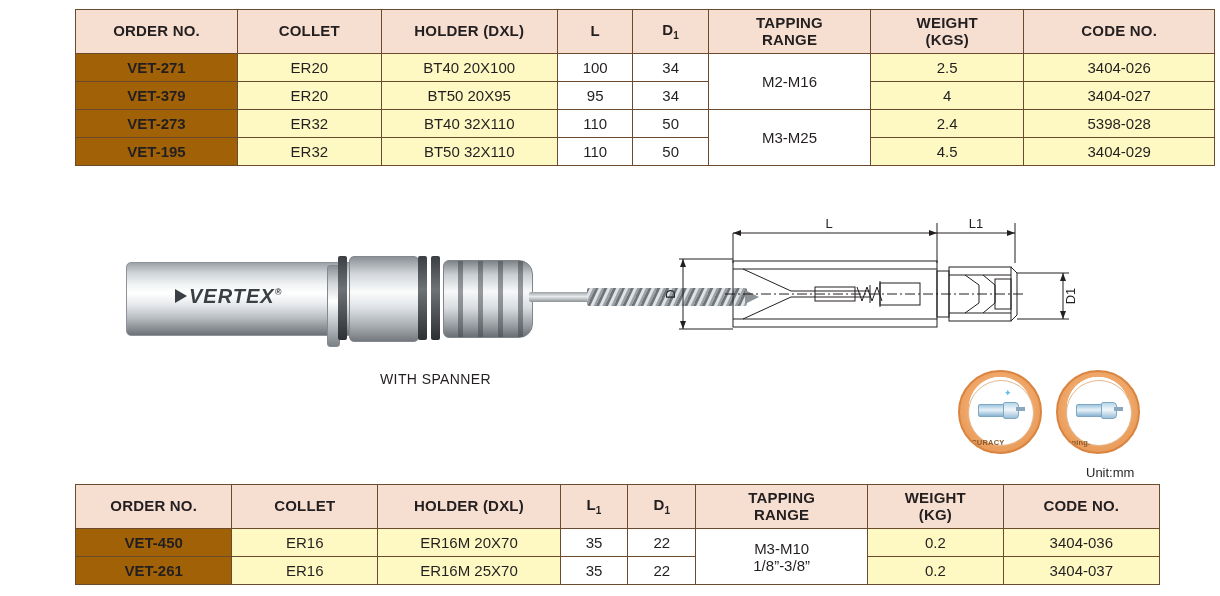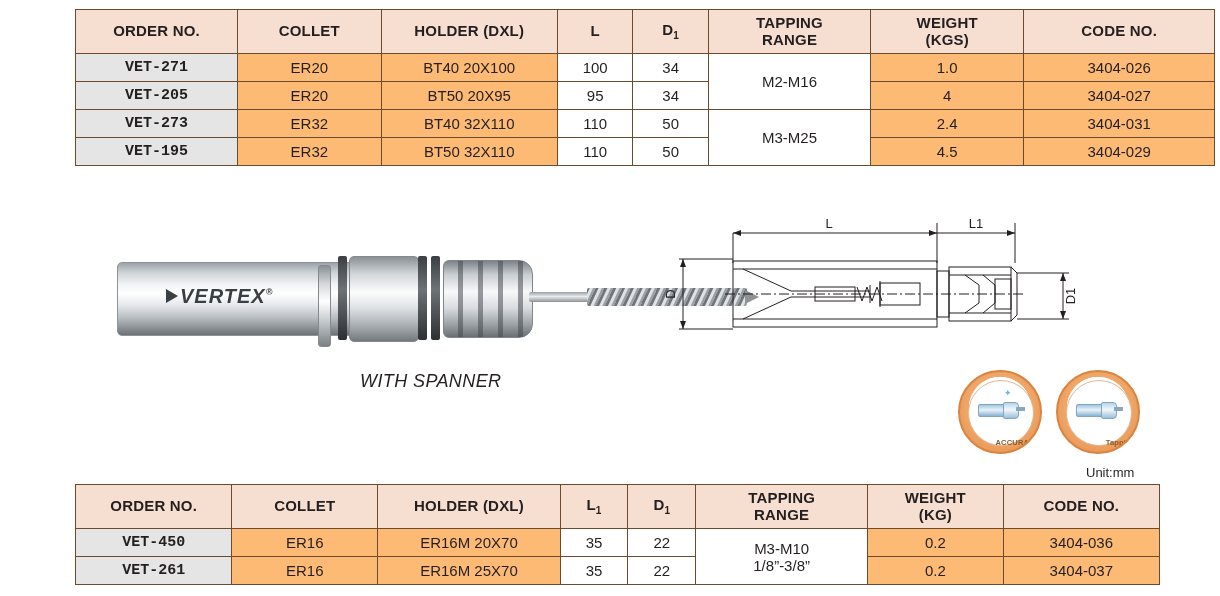--- a/index.html
+++ b/index.html
@@ -39,26 +39,25 @@
     line-height: 1.1;
     padding: 5px 2px;
     letter-spacing: .2px;
   }
   table.spec tbody td {
     font-size: 15px;
     padding: 5px 2px;
     background: #ffffff;
   }
   table.spec tbody td.order {
-    background: #e5e5e5;
+    background: #a16207;
     font-weight: bold;
-    font-family: Liberation Mono, monospace;
   }
   table.spec tbody td.shade {
-    background: #fdba74;
+    background: #fef9c3;
   }
   .sub {
     font-size: 10px;
     vertical-align: sub;
   }
 
   
   #table-top-wrap {
     position: absolute;
     left: 75px;
@@ -86,39 +85,38 @@
   #table-bottom-wrap {
     position: absolute;
     left: 75px;
     top: 478px;
   }
   #table-bottom { width: 1085px; }
 
   
   .caption-spanner {
     position: absolute;
-    left: 360px;
+    left: 380px;
     top: 365px;
-    font-size: 18px;
+    font-size: 14px;
     color: #231f20;
     letter-spacing: .4px;
-    font-style: italic;
   }
 
   
   .tool-photo {
     position: absolute;
     left: 110px;
     top: 250px;
     width: 560px;
     height: 100px;
   }
   .body-main {
     position: absolute;
-    left: 7px;
+    left: 16px;
     top: 6px;
     width: 240px;
     height: 72px;
     border-radius: 5px;
     background: linear-gradient(to bottom,
       #9ea3a8 0%, #cfd4d8 14%, #f2f4f5 30%, #ffffff 42%,
       #e6e9ec 58%, #b9bec3 76%, #868b90 92%, #6c7176 100%);
     border: 1px solid #8d9398;
   }
   .body-main .logo {
@@ -257,21 +255,21 @@
     width: 64px; height: 64px;
     border-radius: 50%;
     background: #ffffff;
     border: 1px solid #e2b68f;
   }
   .badge-label {
     position: absolute;
     bottom: 5px;
     left: 0;
     width: 100%;
-    text-align: right;
+    text-align: left;
     font-size: 7.5px;
     font-weight: bold;
     color: #8a5a2b;
     letter-spacing: .2px;
   }
   .badge1 { left: 0px; }
   .badge2 { left: 98px; }
   .mini-tool {
     position: absolute;
     left: 14px;
@@ -343,41 +341,41 @@
         </tr>
       </thead>
       <tbody>
         <tr>
           <td class="order">VET-271</td>
           <td class="shade">ER20</td>
           <td class="shade">BT40 20X100</td>
           <td>100</td>
           <td>34</td>
           <td rowspan="2">M2-M16</td>
-          <td class="shade">1.0</td>
+          <td class="shade">2.5</td>
           <td class="shade">3404-026</td>
         </tr>
         <tr>
-          <td class="order">VET-205</td>
+          <td class="order">VET-379</td>
           <td class="shade">ER20</td>
           <td class="shade">BT50 20X95</td>
           <td>95</td>
           <td>34</td>
           <td class="shade">4</td>
           <td class="shade">3404-027</td>
         </tr>
         <tr>
           <td class="order">VET-273</td>
           <td class="shade">ER32</td>
           <td class="shade">BT40 32X110</td>
           <td>110</td>
           <td>50</td>
           <td rowspan="2">M3-M25</td>
           <td class="shade">2.4</td>
-          <td class="shade">3404-031</td>
+          <td class="shade">5398-028</td>
         </tr>
         <tr>
           <td class="order">VET-195</td>
           <td class="shade">ER32</td>
           <td class="shade">BT50 32X110</td>
           <td>110</td>
           <td>50</td>
           <td class="shade">4.5</td>
           <td class="shade">3404-029</td>
         </tr>

